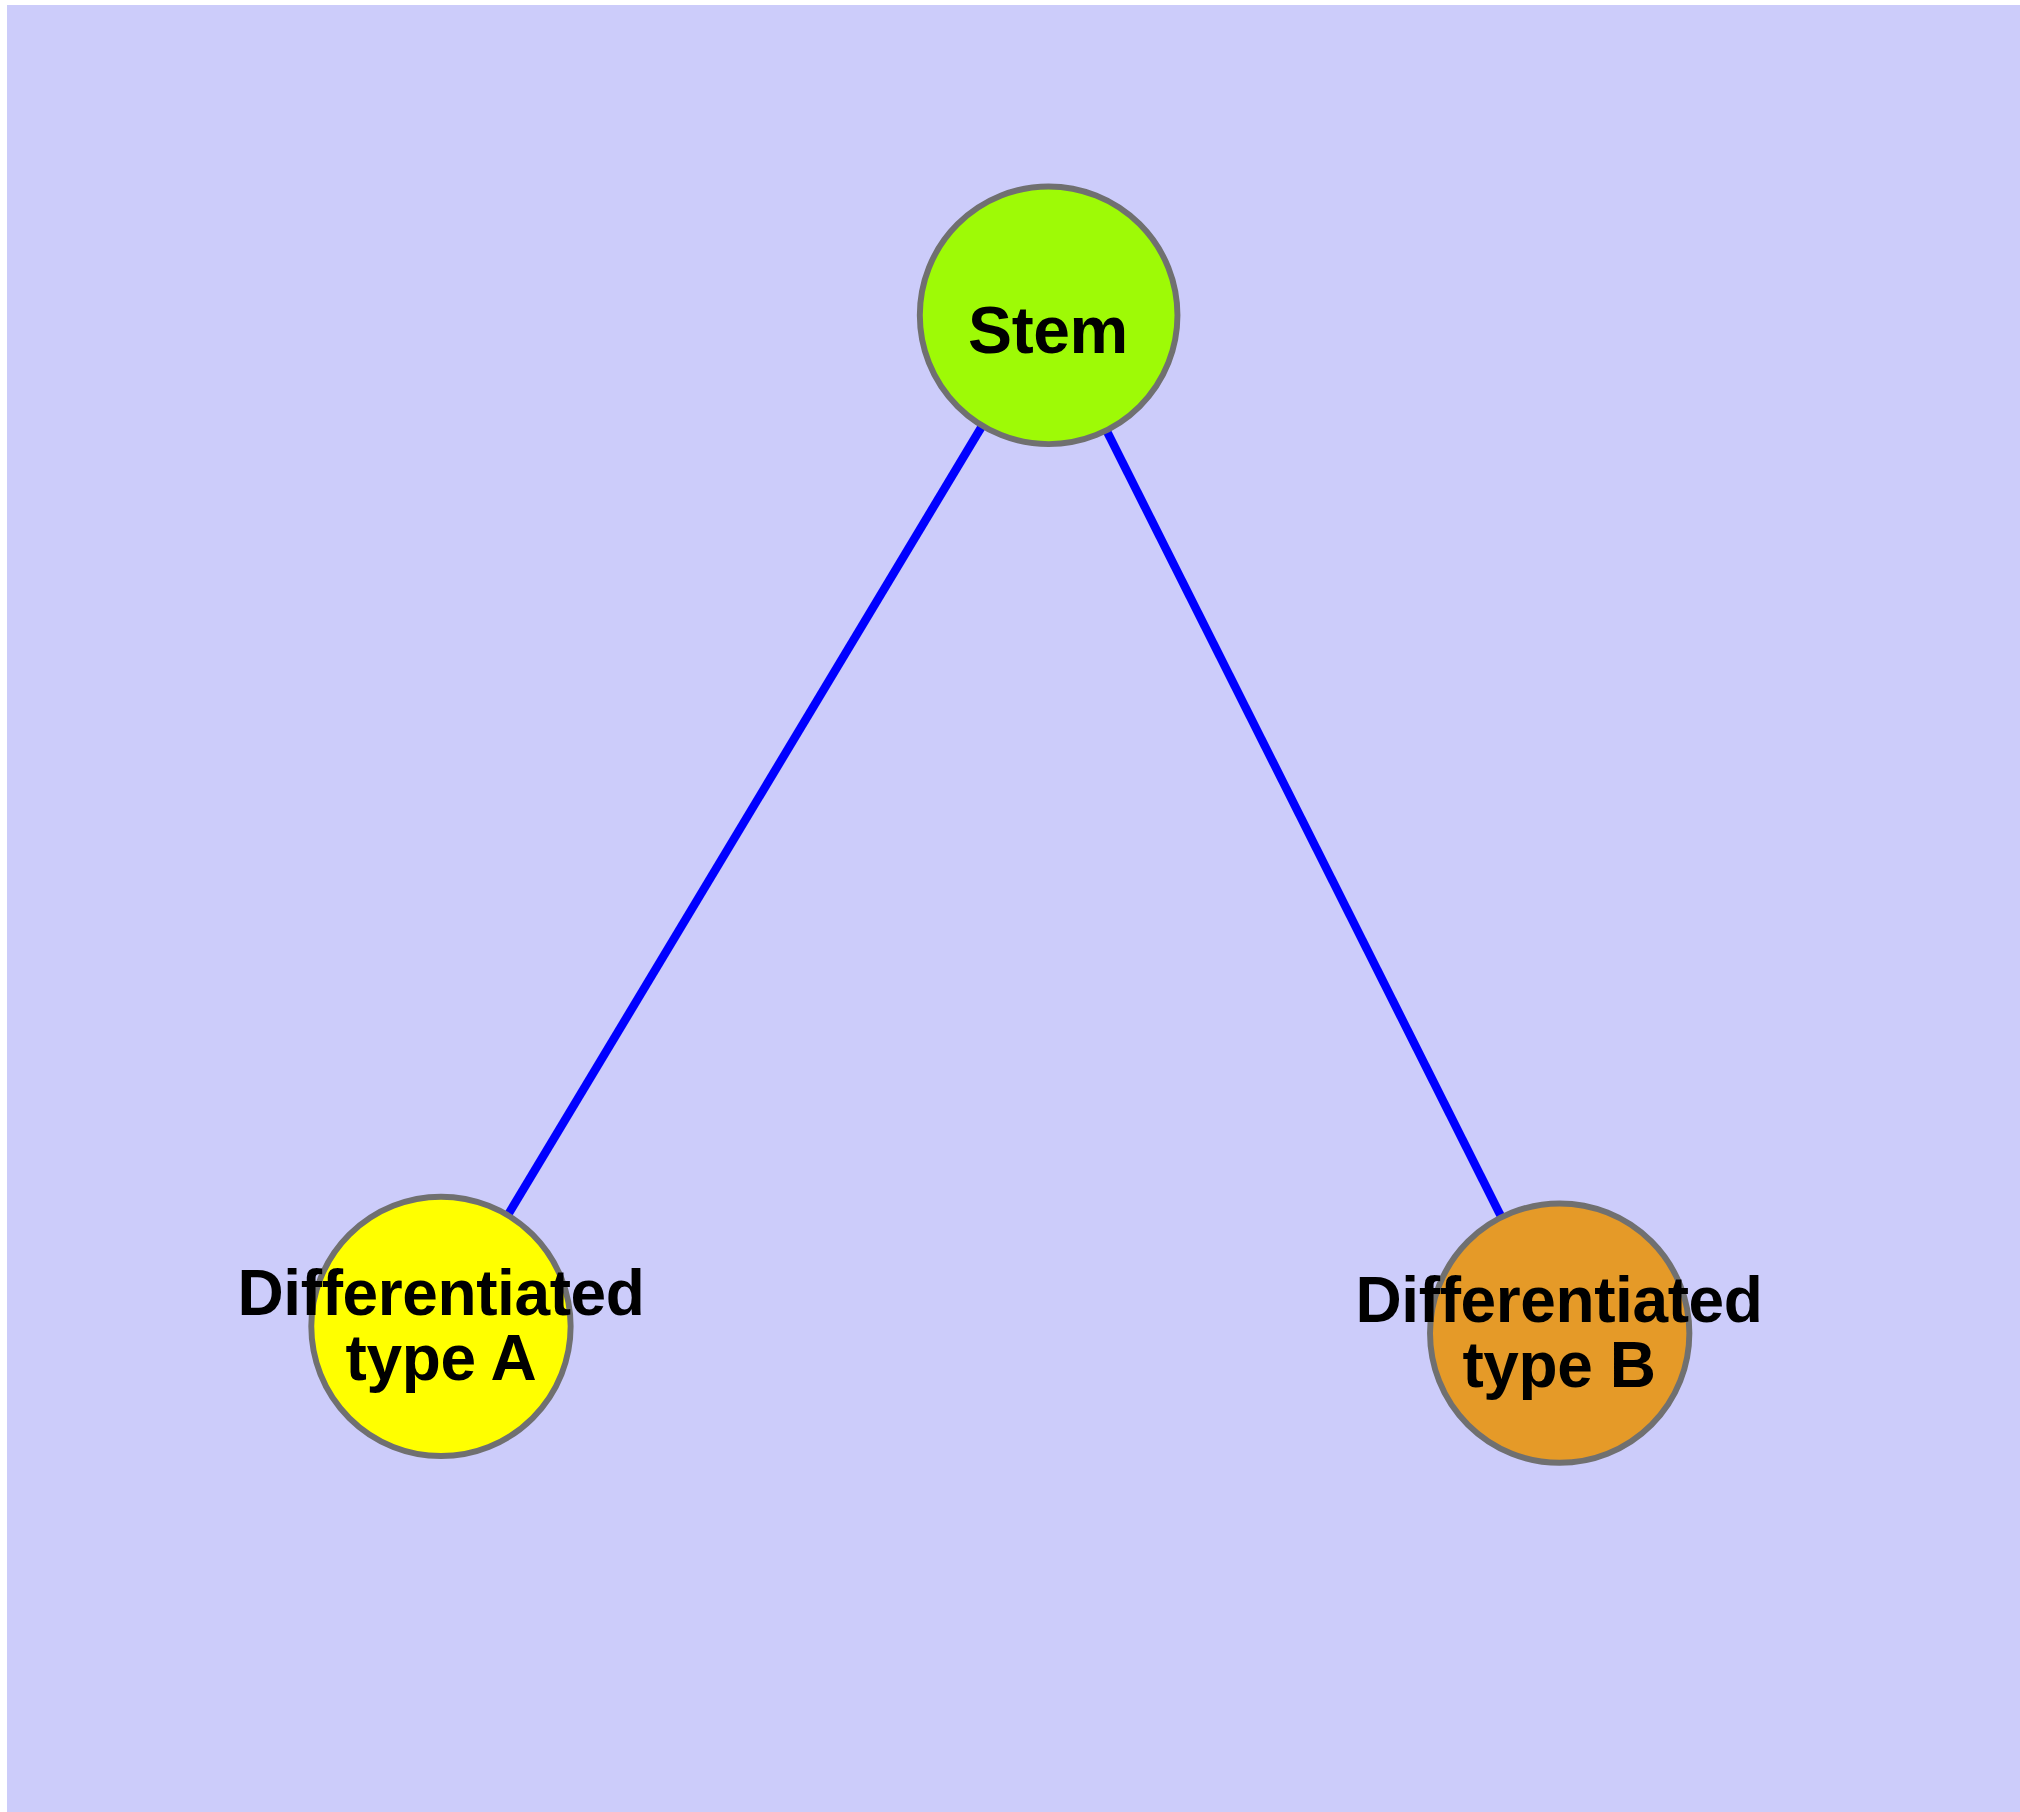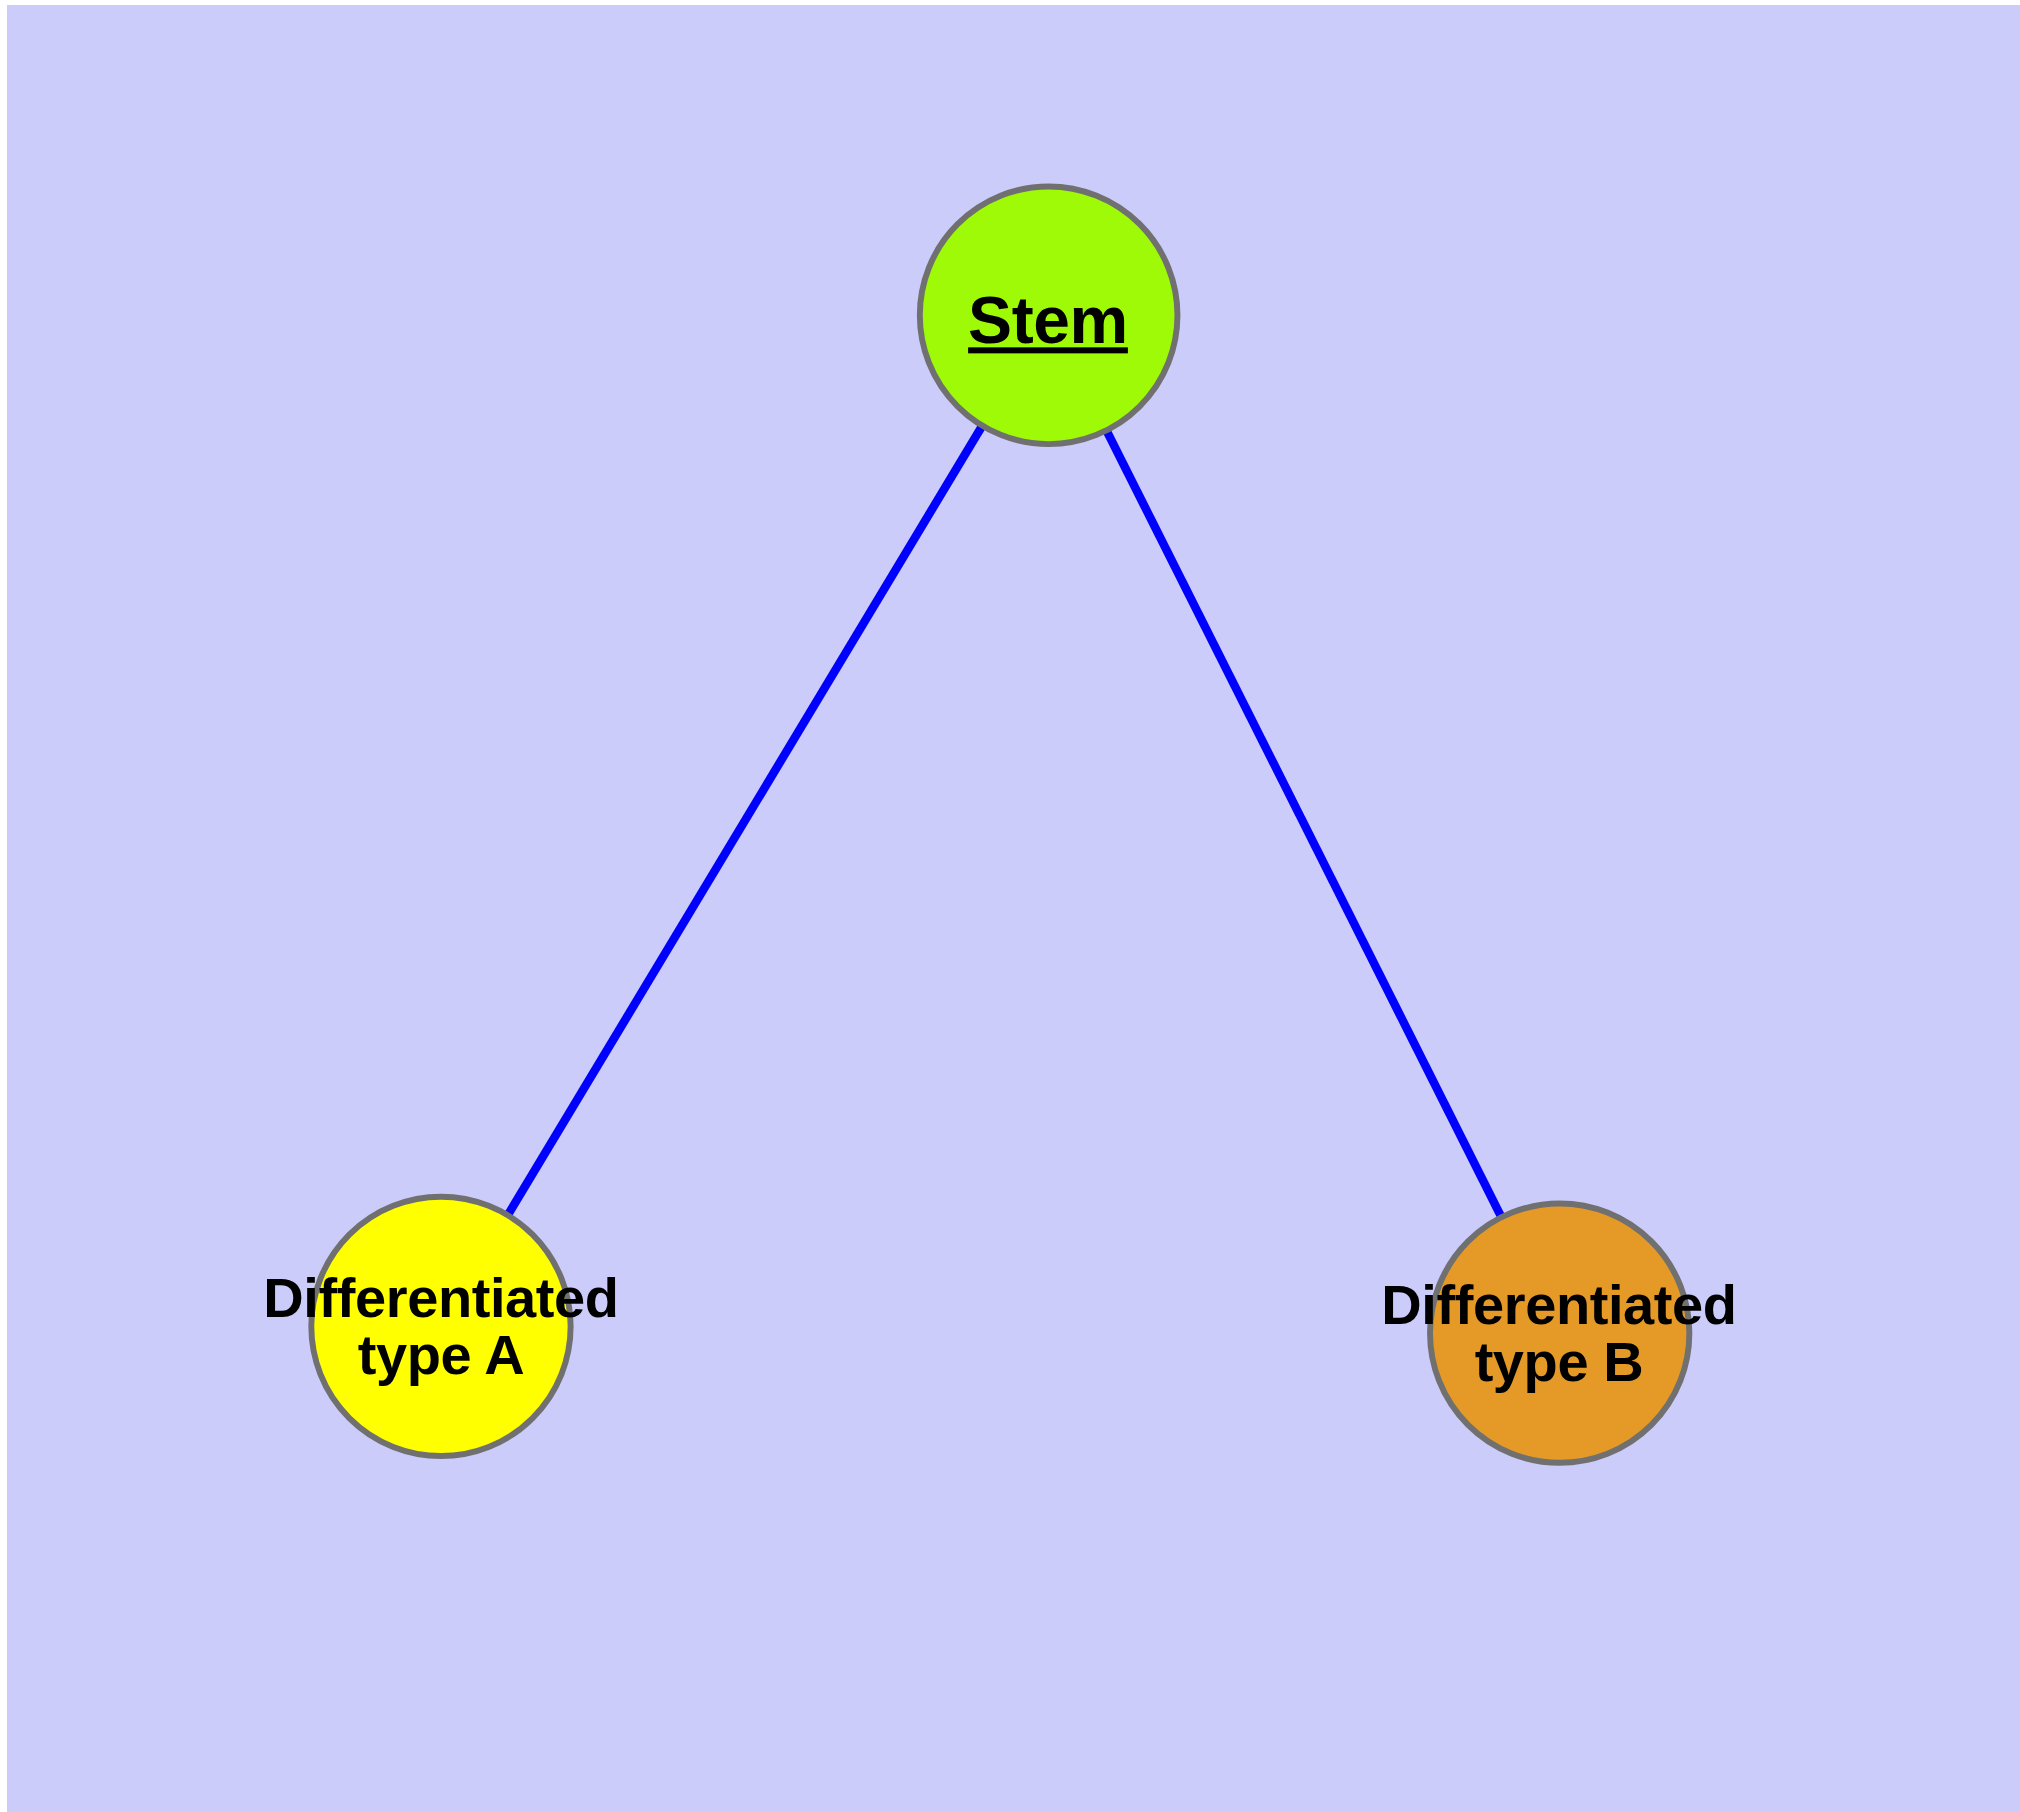--- a/index.html
+++ b/index.html
@@ -27,21 +27,21 @@
     position: absolute;
     left: 0;
     top: 0;
     width: 2021px;
     height: 1812px;
   }
   .node-label {
     position: absolute;
     color: #000000;
     font-weight: bold;
-    font-size: 56px;
+    font-size: 64px;
     line-height: 1.02;
     text-align: center;
     white-space: pre;
     letter-spacing: -0.4px;
     transform: translate(-50%, -50%);
     pointer-events: none;
   }
   #label-stem { font-size: 66px; }
 </style>
 </head>
@@ -56,21 +56,21 @@
       <line id="edge-stem-diff-a" x1="1159.7305686398104" y1="500.5668502269265" x2="597.7845609025909" y2="1435.5760374382273" stroke="#0000ff" stroke-width="10"></line>
       <line id="edge-stem-diff-b" x1="1304.3051808963112" y1="506.0522757155387" x2="1772.2461178977132" y2="1438.0540424463577" stroke="#0000ff" stroke-width="10"></line>
     </g>
     <g>
       <circle id="circle-stem" cx="1237" cy="372" r="152" fill="#9efa06" stroke="#707070" stroke-width="7"></circle>
       <circle id="circle-diff-a" cx="520" cy="1565" r="153" fill="#ffff00" stroke="#707070" stroke-width="7"></circle>
       <circle id="circle-diff-b" cx="1840" cy="1573" r="153" fill="#e59a28" stroke="#707070" stroke-width="7"></circle>
     </g>
   </svg>
 
-  <div class="node-label" id="label-stem" style="left: 1048px; top: 321px; color: rgb(0, 0, 0); text-decoration: underline;">Stem</div>
+  <div class="node-label" id="label-stem" style="left: 1048px; top: 331px; color: rgb(0, 0, 0);">Stem</div>
 
   <div class="node-label" id="label-diff-a" style="left: 441px; top: 1326px; color: rgb(0, 0, 0);">Differentiated
 type A</div>
 
   <div class="node-label" id="label-diff-b" style="left: 1559px; top: 1333px; color: rgb(0, 0, 0);">Differentiated
 type B</div>
 
 </div>
 
 

